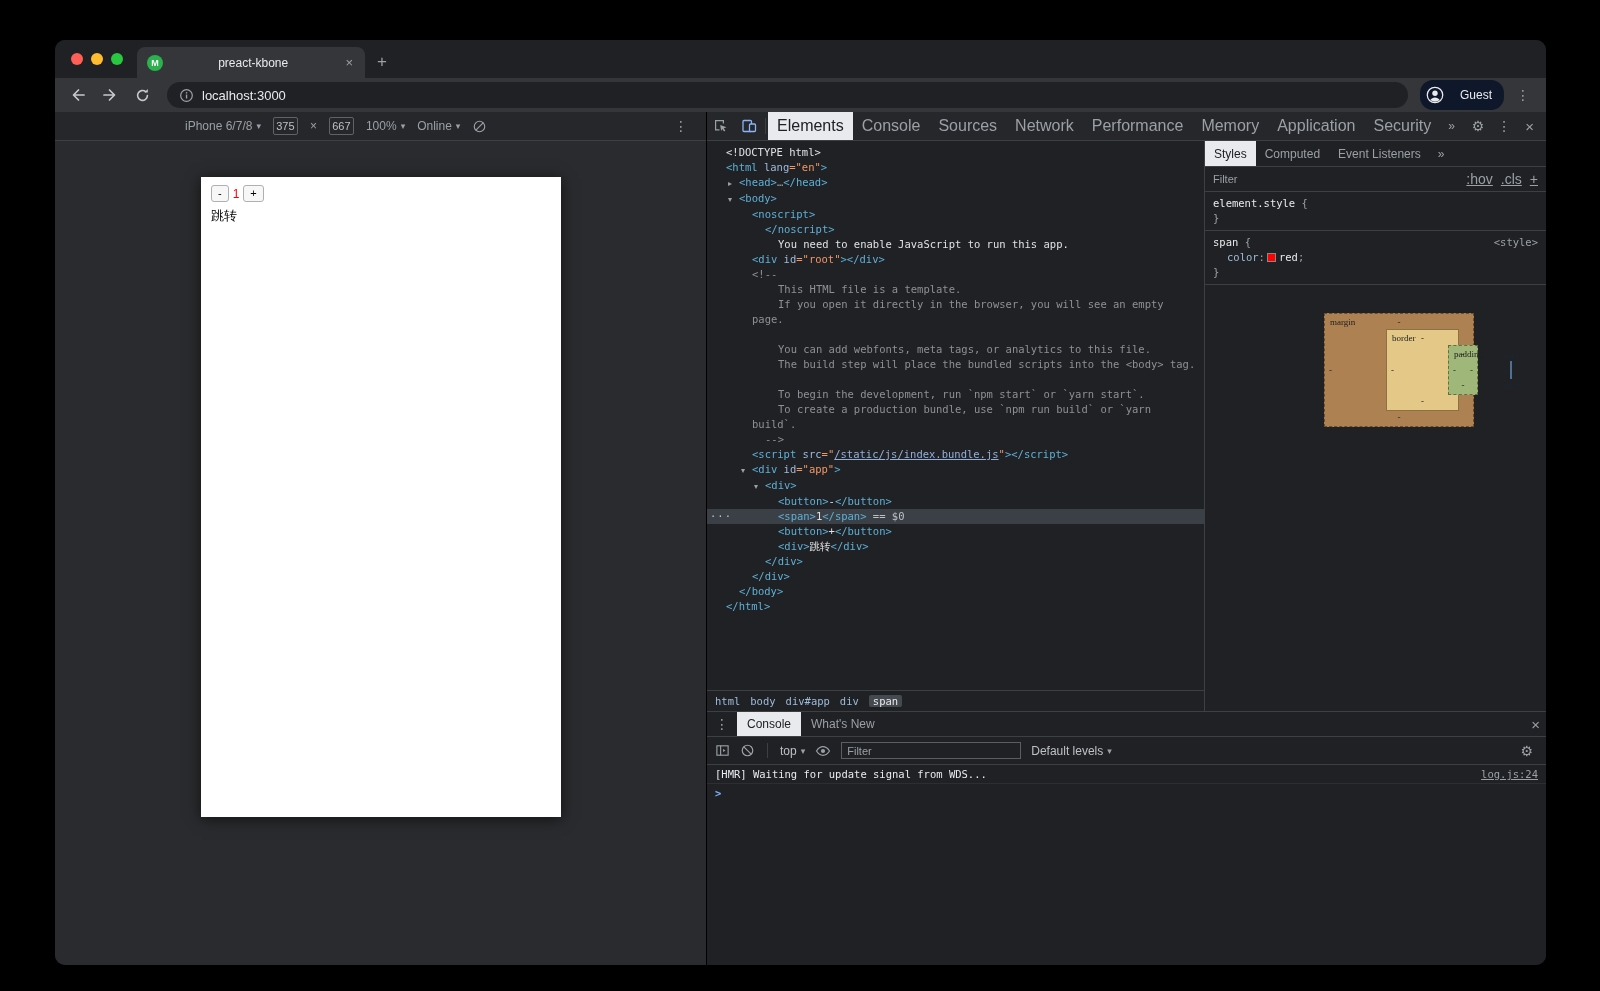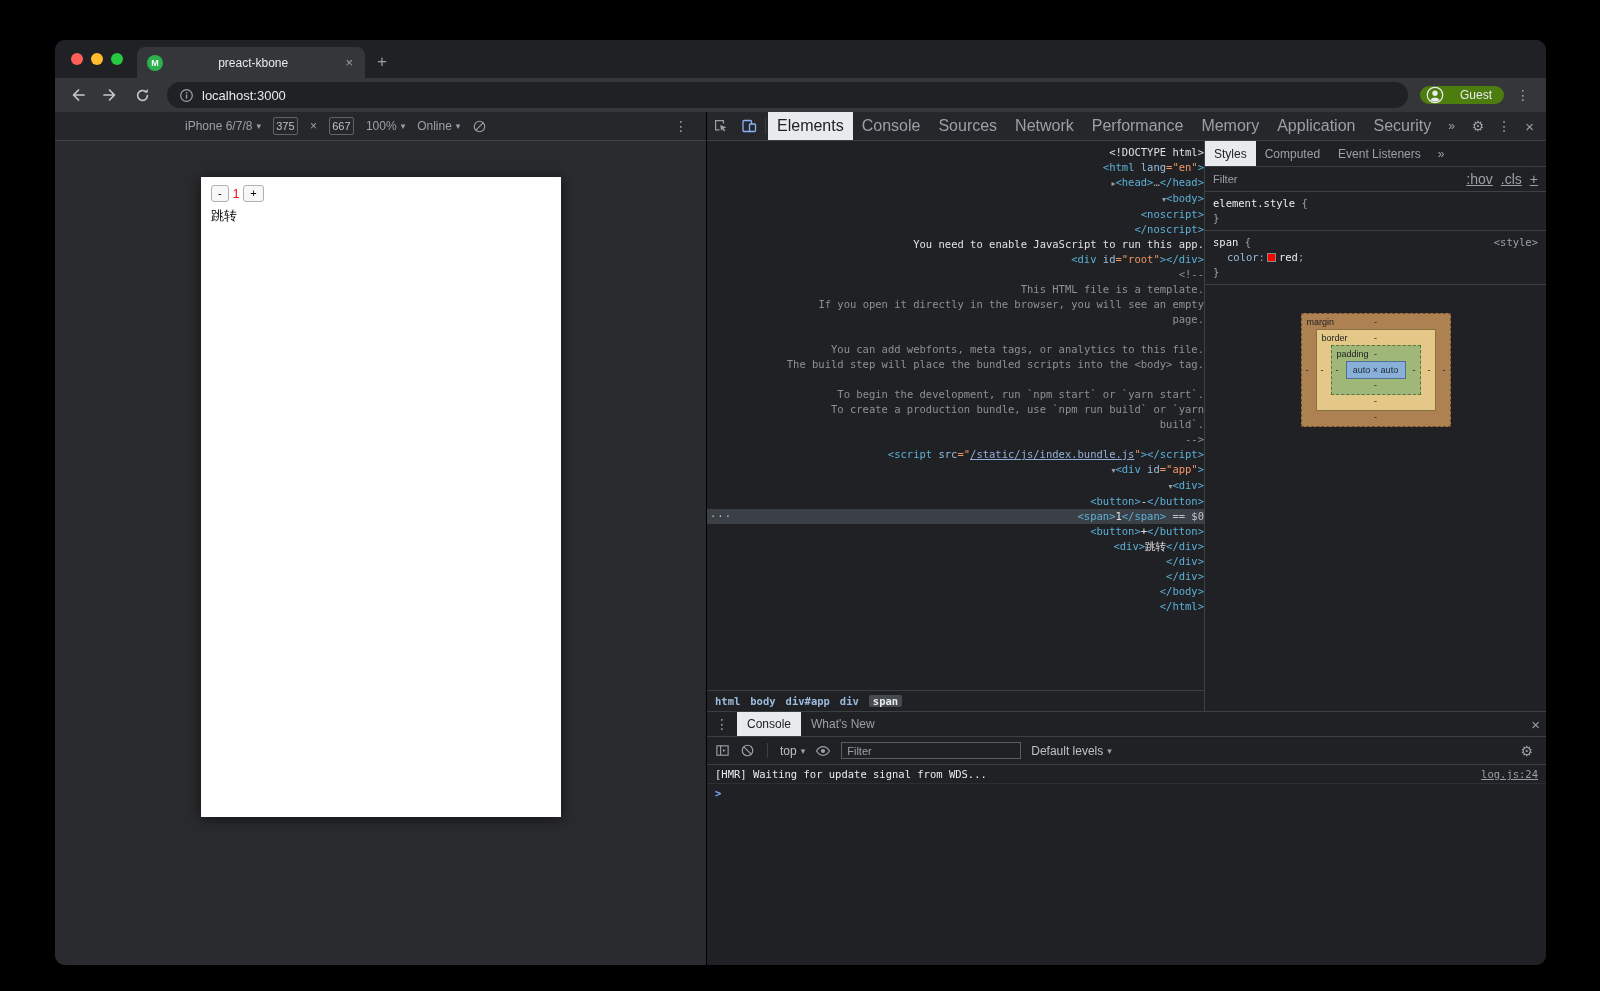--- a/index.html
+++ b/index.html
@@ -22,21 +22,21 @@
   .tab-title { flex:1; white-space:nowrap; overflow:hidden;text-align:center; }
   .tab-close { color:#9aa0a6; font-size:13px; padding:0 2px; }
   .newtab { color:#9aa0a6; font-size:17px; padding:0 12px 6px 12px; }
 
   
   .navbar { height:34px; background:#35363a; display:flex; align-items:center; gap:6px;
             padding:0 10px; flex:0 0 auto; }
   .nav-icon { width:26px; height:26px; display:flex; align-items:center; justify-content:center; }
   .urlbar { flex:1; height:26px; background:#202124; border-radius:13px; display:flex;
             align-items:center; gap:8px; padding:0 12px; color:#e8eaed; font-size:13px; margin:0 6px; }
-  .profile { height:18px; background:#4d7c0f; border-radius:13px; display:flex; align-items:center;
+  .profile { height:30px; background:#0f172a; border-radius:13px; display:flex; align-items:center;
              gap:16px; padding:0 12px 0 6px; color:#e8eaed; font-size:12px; }
   .kebab { color:#9aa0a6; font-size:14px; padding:0 6px; font-family:"DejaVu Sans", sans-serif; }
 
   
   .content { flex:1; display:flex; min-height:0; }
   .device-pane { width:652px; flex:0 0 auto; background:#2a2b2e; display:flex; flex-direction:column; border-right:1px solid #000; }
   .device-toolbar { height:29px; background:#26272a; border-bottom:1px solid #3c4043;
                     display:flex; align-items:center; gap:12px; padding-left:130px; padding-right:12px;
                     color:#9aa0a6; font-size:12px; flex:0 0 auto; }
   .dd { display:flex; align-items:center; gap:4px; }
@@ -64,31 +64,31 @@
   .dt-more { display:flex; align-items:center; color:#9aa0a6; font-size:12px; padding:0 8px; }
   .dt-right { display:flex; align-items:center; gap:2px; padding-right:6px; }
   .gear { color:#9aa0a6; font-size:14px; padding:0 5px; font-family:"DejaVu Sans", sans-serif; }
   .closex { color:#9aa0a6; font-size:15px; padding:0 6px; }
 
   .dt-main { height:570px; display:flex; flex:0 0 auto; min-height:0; }
 
   
   .elements { width:498px; flex:0 0 auto; display:flex; flex-direction:column; border-right:1px solid #3c4043; }
   .tree { flex:1; overflow:hidden; padding-top:4px; font-family:"DejaVu Sans Mono", monospace;
-          font-size:10.5px; line-height:15px;text-align:right; }
+          font-size:10.5px; line-height:15px; }
   .tl-row { min-height:15px; white-space:pre; position:relative; }
   .tl-row.sel { background:#3b4046; }
   .tl-dots { position:absolute; left:3px; top:-3px; color:#bdc1c6; letter-spacing:1px; }
   .arrow { display:inline-block; width:11px; color:#9aa0a6; font-size:8px; font-family:"DejaVu Sans", sans-serif; }
   .tk-t{color:#5db0d7}.tk-a{color:#9bbbdc}.tk-v{color:#f29766}.tk-x{color:#dfe1e3}
   .tk-c{color:#8d9094}.tk-p{color:#9aa0a6}.tk-eq{color:#bdc1c6}
   .tk-lk{color:#93b0da; text-decoration:underline;}
   .crumbs { height:21px; border-top:1px solid #3c4043; display:flex; align-items:center; gap:10px;
             padding:0 8px; font-family:"DejaVu Sans Mono", monospace; font-size:10.5px; flex:0 0 auto; }
-  .crumb { color:#9bbbdc;font-weight:bold; }
+  .crumb { color:#9bbbdc; }
   .crumb.sel { background:#454a51; color:#e8eaed; border-radius:2px; padding:0 4px; }
 
   
   .styles { flex:1; display:flex; flex-direction:column; min-width:0; }
   .st-tabbar { height:26px; border-bottom:1px solid #3c4043; display:flex; align-items:stretch; flex:0 0 auto; }
   .st-tab { display:flex; align-items:center; padding:0 9px; color:#9aa0a6; font-size:12px; }
   .st-tab.active { background:#e8eaed; color:#202124; }
   .st-filterrow { height:25px; border-bottom:1px solid #3c4043; display:flex; align-items:center;
                   padding:0 8px; gap:8px; flex:0 0 auto; }
   .st-filter { flex:1; background:transparent; border:none; outline:none; color:#e8eaed; font-size:11px;
@@ -101,21 +101,21 @@
   .sel-name { color:#e8eaed; }
   .origin { color:#9aa0a6; }
   .prop-line { padding-left:14px; }
   .prop-name { color:#9bbbdc; }
   .prop-val { color:#e8eaed; }
   .swatch { display:inline-block; width:9px; height:9px; background:#f00; border:1px solid #888;
             vertical-align:-1px; margin:0 3px 0 2px; }
 
   
   .bm-wrap { display:flex; justify-content:center; padding:28px 0; }
-  .bm { position:relative; font-family:Liberation Sans, sans-serif; font-size:9px; color:#222; }
+  .bm { position:relative; font-family:Liberation Serif, serif; font-size:9px; color:#222;margin-left:47px; }
   .bm-lab { position:absolute; top:1px; left:5px; font-size:9px; color:#222; }
   .d { position:absolute; color:#222; }
   .d-t { top:1px; left:50%; transform:translateX(-50%); }
   .d-b { bottom:1px; left:50%; transform:translateX(-50%); }
   .d-l { left:4px; top:50%; transform:translateY(-50%); }
   .d-r { right:4px; top:50%; transform:translateY(-50%); }
   .bm-margin { width:150px; padding:15px 14px; background:#ad8152; border:1px dashed #6b4d2a; }
   .bm-border { padding:15px 14px; background:#e3c888; border:1px solid #8a7340; }
   .bm-padding { padding:15px 14px; background:#9fb779; border:1px dashed #5d7040; }
   .bm-content { height:18px; background:#88b0d8; border:1px solid #4f6f93; display:flex;

